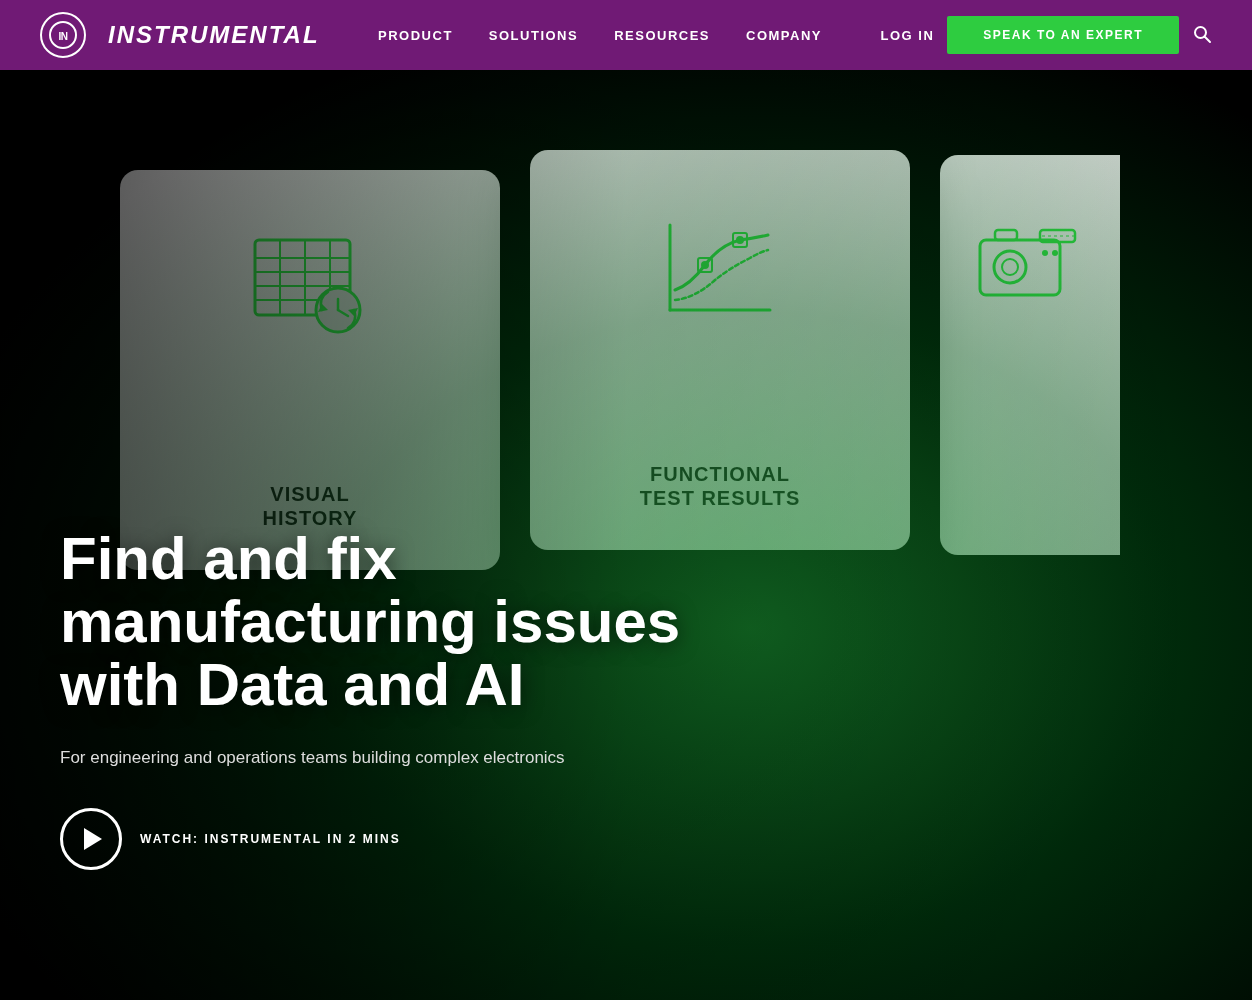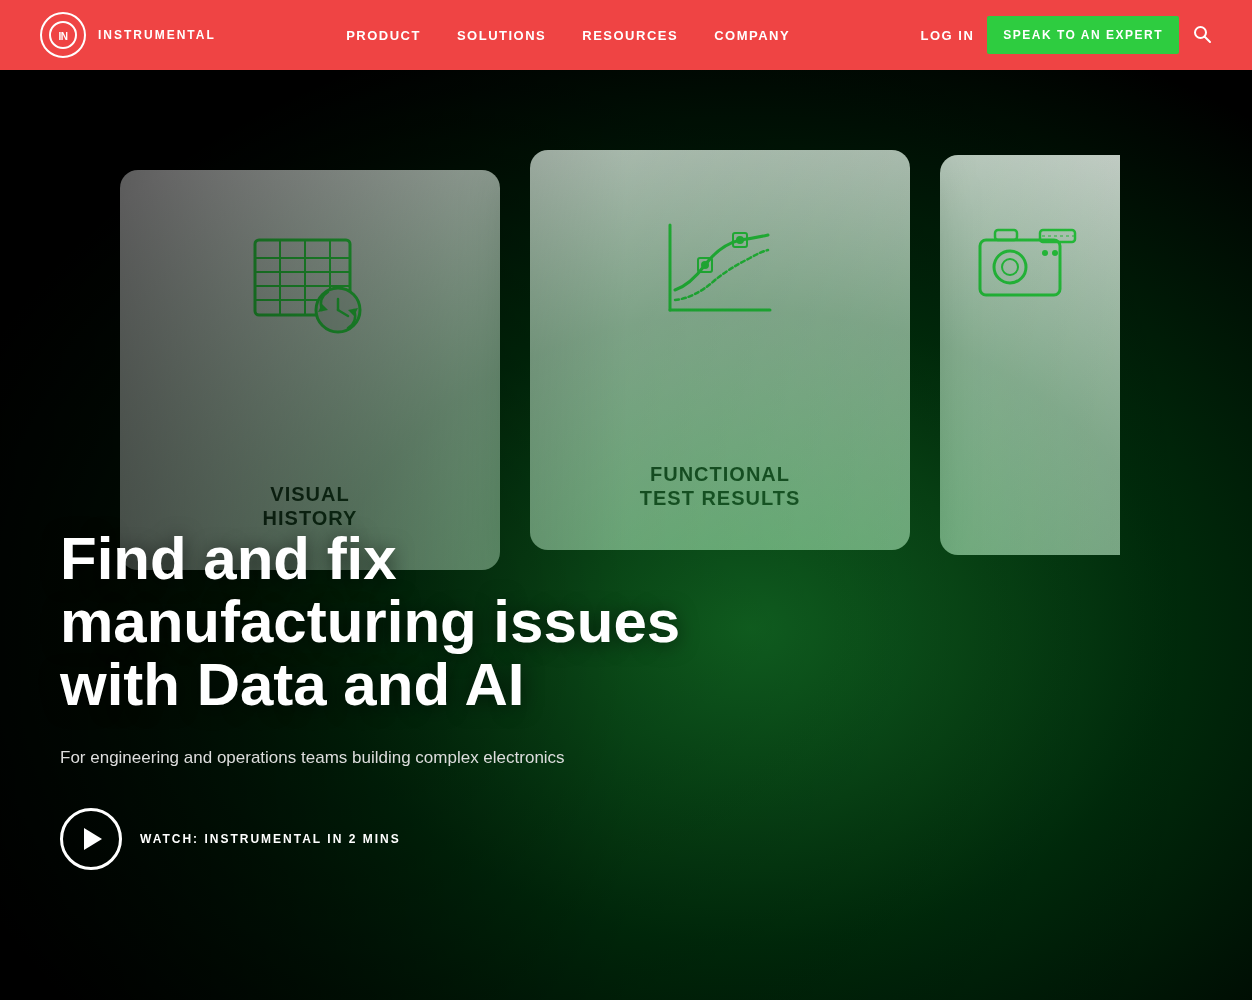--- a/index.html
+++ b/index.html
@@ -7,60 +7,60 @@
 
     
     nav {
       position: relative;
       z-index: 10;
       display: flex;
       align-items: center;
       justify-content: space-between;
       padding: 0 40px;
       height: 70px;
-      background: #ef4444;
+      background: #701a75;
     }
     .nav-logo {
       display: flex;
       align-items: center;
     }
     .logo-circle {
       width: 46px; height: 46px;
       border: 2px solid #fff;
       border-radius: 50%;
       display: flex; align-items: center; justify-content: center;
       font-size: 10px; font-weight: 900; letter-spacing: -0.5px;
       color: #fff;
       flex-shrink: 0;
     }
     .logo-text {
-      margin-left: 12px;
-      font-size: 12px; font-weight: 700; letter-spacing: 2px;
-      text-transform: uppercase; color: #fff;
+      margin-left: 22px;
+      font-size: 24px; font-weight: 700; letter-spacing: 2px;
+      text-transform: uppercase; color: #fff; font-style: italic;
     }
     .nav-links {
       display: flex; align-items: flex-start; gap: 36px;
     }
     .nav-link {
       font-size: 13px; font-weight: 600; letter-spacing: 1.5px;
       text-transform: uppercase; color: #fff; cursor: pointer;
       text-decoration: none;
     }
     .nav-right {
       display: flex; align-items: center; gap: 13px;
     }
     .nav-login {
       font-size: 13px; font-weight: 600; letter-spacing: 1.5px;
       text-transform: uppercase; color: #fff; cursor: pointer;
     }
     .btn-expert {
       background: #2ecc40;
       color: #fff;
       border: none;
-      padding: 12px 16px;
+      padding: 12px 36px;
       font-size: 12px; font-weight: 700; letter-spacing: 1.5px;
       text-transform: uppercase;
       cursor: pointer;
       border-radius: 2px;
     }
     .search-icon-btn {
       cursor: pointer; color: #fff; font-size: 18px; line-height: 1;
     }
 
     

